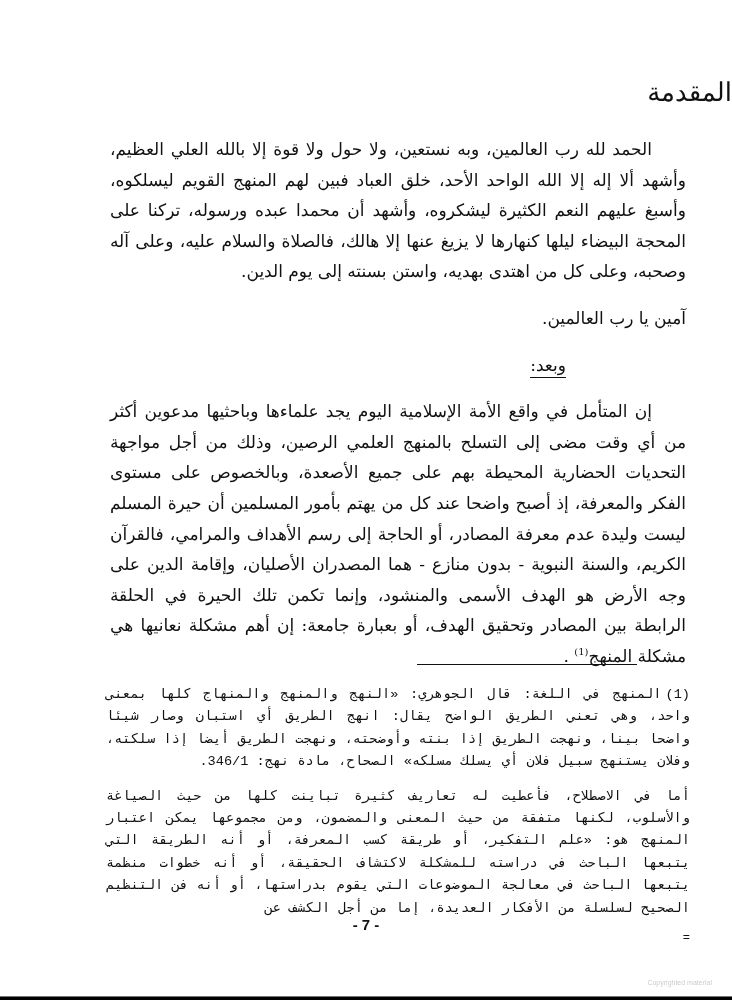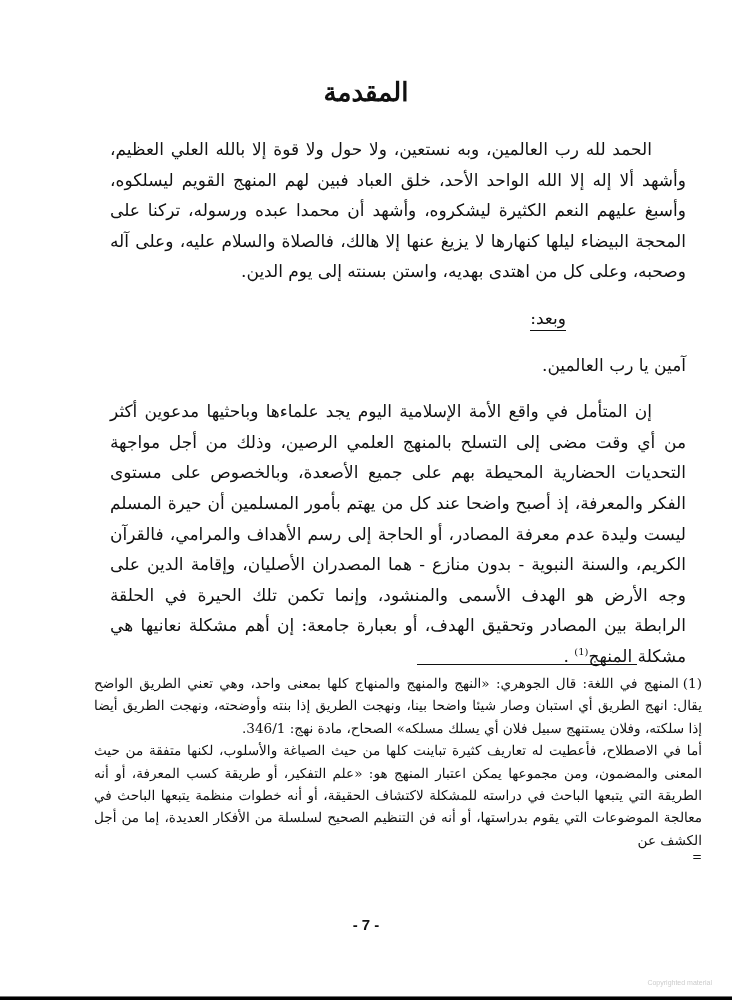--- a/index.html
+++ b/index.html
@@ -3,42 +3,42 @@
 <meta charset="utf-8">
 <style>
   html, body { margin: 0; padding: 0; background: #ffffff; }
   body { width: 732px; height: 1000px; position: relative; overflow: hidden; }
   .page {
     position: absolute; left: 0; top: 0; width: 732px; height: 986px;
     background: #ffffff; color: #111111;
     font-family: "DejaVu Serif", "Liberation Serif", serif;
   }
   .title {
-    position: absolute; top: 72px; left: 0; width: 732px; text-align: center;
-    font-size: 26px; font-weight: bold; direction: rtl; line-height: 40px;
+    position: absolute; top: 72px; left: 0; width: 732px; 
+    font-size: 26px; font-weight: normal; direction: rtl; line-height: 40px;
   }
   .body-text {
     position: absolute; top: 118px; left: 94px; width: 608px;
     direction: rtl; text-align: justify; text-align-last: right;
     font-size: 17px; line-height: 30.6px;
   }
   .body-text p { margin: 16px; }
   .body-text p.indent { text-indent: 34px; }
   .body-text .wabad { display: inline-block; margin-right: 120px; border-bottom: 1px solid #111; line-height: 24px; }
   .body-text sup { font-size: 10px; vertical-align: super; line-height: 0; }
   .fn-rule {
     position: absolute; top: 664px; left: 417px; width: 220px; height: 0;
     border-top: 1.5px solid #111;
   }
   .footnotes {
     position: absolute; top: 672px; left: 94px; width: 608px;
     direction: rtl; text-align: justify; text-align-last: right;
     font-size: 13.6px; line-height: 22.4px;
   }
-  .footnotes p { margin: 0; }
+  .footnotes p { margin: 12px; font-family: Liberation Mono, monospace; }
   .footnotes .fn-num { margin-left: 4px; }
   .footnotes .fn-dash { padding-right: 0; text-align: left; direction: ltr; font-size: 12px; line-height: 12px; }
   .page-number {
     position: absolute; top: 916px; left: 0; width: 732px; text-align: center;
     font-family: "Liberation Sans", sans-serif; font-size: 15px; font-weight: bold;
   }
   .watermark {
     position: absolute; top: 979px; right: 20px;
     font-family: "Liberation Sans", sans-serif; font-size: 7px; color: #cccccc;
   }
@@ -48,22 +48,22 @@
   }
 </style>
 </head>
 <body>
 
 <div class="page">
   <div class="title">المقدمة</div>
 
   <div class="body-text">
     <p class="indent">الحمد لله رب العالمين، وبه نستعين، ولا حول ولا قوة إلا بالله العلي العظيم، وأشهد ألا إله إلا الله الواحد الأحد، خلق العباد فبين لهم المنهج القويم ليسلكوه، وأسبغ عليهم النعم الكثيرة ليشكروه، وأشهد أن محمدا عبده ورسوله، تركنا على المحجة البيضاء ليلها كنهارها لا يزيغ عنها إلا هالك، فالصلاة والسلام عليه، وعلى آله وصحبه، وعلى كل من اهتدى بهديه، واستن بسنته إلى يوم الدين.</p>
+    <p>آمين يا رب العالمين.</p>
     <p><span class="wabad">وبعد:</span></p>
-    <p>آمين يا رب العالمين.</p>
     <p class="indent"><span>إن المتأمل في واقع الأمة الإسلامية اليوم يجد علماءها وباحثيها مدعوين أكثر من أي وقت مضى إلى التسلح بالمنهج العلمي الرصين، وذلك من أجل مواجهة التحديات الحضارية المحيطة بهم على جميع الأصعدة، وبالخصوص على مستوى الفكر والمعرفة، إذ أصبح واضحا عند كل من يهتم بأمور المسلمين أن حيرة المسلم ليست وليدة عدم معرفة المصادر، أو الحاجة إلى رسم الأهداف والمرامي، فالقرآن الكريم، والسنة النبوية - بدون منازع - هما المصدران الأصليان، وإقامة الدين على وجه الأرض هو الهدف الأسمى والمنشود، وإنما تكمن تلك الحيرة في الحلقة الرابطة بين المصادر وتحقيق الهدف، أو بعبارة جامعة: إن أهم مشكلة نعانيها هي مشكلة المنهج</span><sup>(1)</sup><span> .</span></p>
   </div>
 
   <div class="fn-rule"></div>
 
   <div class="footnotes">
     <p><span class="fn-num">(1)</span><span>المنهج في اللغة: قال الجوهري: «النهج والمنهج والمنهاج كلها بمعنى واحد، وهي تعني الطريق الواضح يقال: انهج الطريق أي استبان وصار شيئا واضحا بينا، ونهجت الطريق إذا بنته وأوضحته، ونهجت الطريق أيضا إذا سلكته، وفلان يستنهج سبيل فلان أي يسلك مسلكه» الصحاح، مادة نهج: 346/1.</span></p>
     <p>أما في الاصطلاح، فأعطيت له تعاريف كثيرة تباينت كلها من حيث الصياغة والأسلوب، لكنها متفقة من حيث المعنى والمضمون، ومن مجموعها يمكن اعتبار المنهج هو: «علم التفكير، أو طريقة كسب المعرفة، أو أنه الطريقة التي يتبعها الباحث في دراسته للمشكلة لاكتشاف الحقيقة، أو أنه خطوات منظمة يتبعها الباحث في معالجة الموضوعات التي يقوم بدراستها، أو أنه فن التنظيم الصحيح لسلسلة من الأفكار العديدة، إما من أجل الكشف عن</p>
     <p class="fn-dash">=</p>
   </div>

